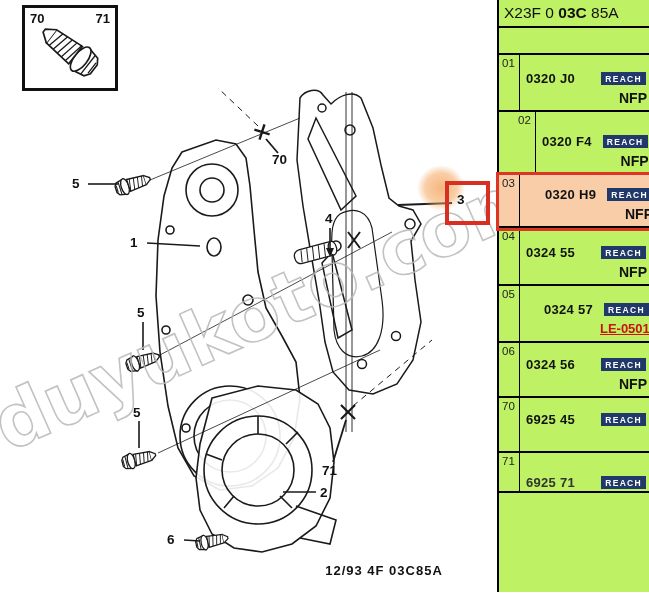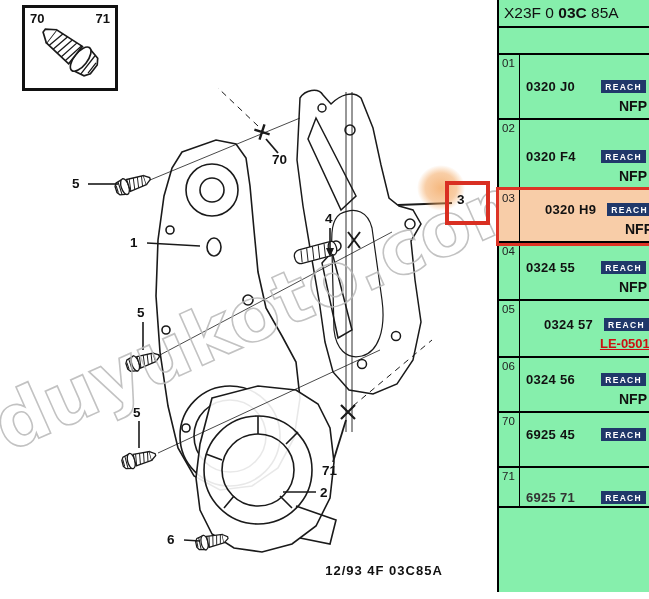--- a/index.html
+++ b/index.html
@@ -14,21 +14,21 @@
   #inset-label-left{left:5px;}
   #inset-label-right{right:5px;}
   #caption{position:absolute;left:294px;top:563px;width:180px;text-align:center;
            font-weight:bold;font-size:13px;letter-spacing:1px;}
   #highlight-dot{position:absolute;left:417px;top:165px;width:48px;height:46px;border-radius:50%;
     background:radial-gradient(closest-side,rgba(243,166,94,0.8),rgba(243,166,94,0.55) 65%,rgba(243,166,94,0));}
   #selected-box{position:absolute;left:445px;top:181px;width:37px;height:36px;border:4px solid #d92f22;}
   #callout-3{left:457px;top:193px;}
   
   #parts-table{position:absolute;left:497px;top:0;width:152px;height:592px;
-               border-left:2px solid #000;box-sizing:border-box;background:#86efac;}
+               border-left:2px solid #000;box-sizing:border-box;background:#bef264;}
   #table-header{height:28px;border-bottom:2px solid #000;font-size:15.5px;
                 padding:4px 0 0 5px;box-sizing:border-box;white-space:nowrap;}
   #table-header .b{font-weight:bold;}
   #gap-row{height:27px;border-bottom:2px solid #000;box-sizing:border-box;}
   .row{display:flex;border-bottom:2px solid #000;box-sizing:border-box;cursor:pointer;}
   .cell-num{width:21px;min-width:21px;border-right:1px solid #000;font-size:11.5px;
             padding:2px 0 0 3px;box-sizing:border-box;color:#222;}
   .cell-main{flex:1;display:flex;flex-direction:column;justify-content:flex-end;overflow:visible;}
   .line1{display:flex;justify-content:space-between;align-items:center;padding-left:6px;margin-bottom:3px;}
   .part{font-weight:bold;font-size:13px;letter-spacing:0.3px;white-space:nowrap;}
@@ -166,32 +166,32 @@
 </div>
 
 <div id="parts-table">
 
   <div id="table-header">
     <span>X23F 0 </span><span class="b">03C</span><span> 85A</span>
   </div>
 
   <div id="gap-row"></div>
 
-  <div class="row" style="height:65px;">
+  <div class="row" style="height:57px;">
     <div class="cell-num">01</div>
     <div class="cell-main">
       <div class="line1">
         <span class="part">0320 J0</span>
         <span class="reach">REACH</span>
       </div>
       <div class="line2">NFP</div>
     </div>
   </div>
 
-  <div class="row" style="height:70px;">
+  <div class="row" style="height:63px;padding-left:16px;">
     <div class="cell-num">02</div>
     <div class="cell-main">
       <div class="line1">
         <span class="part">0320 F4</span>
         <span class="reach">REACH</span>
       </div>
       <div class="line2">NFP</div>
     </div>
   </div>
 

